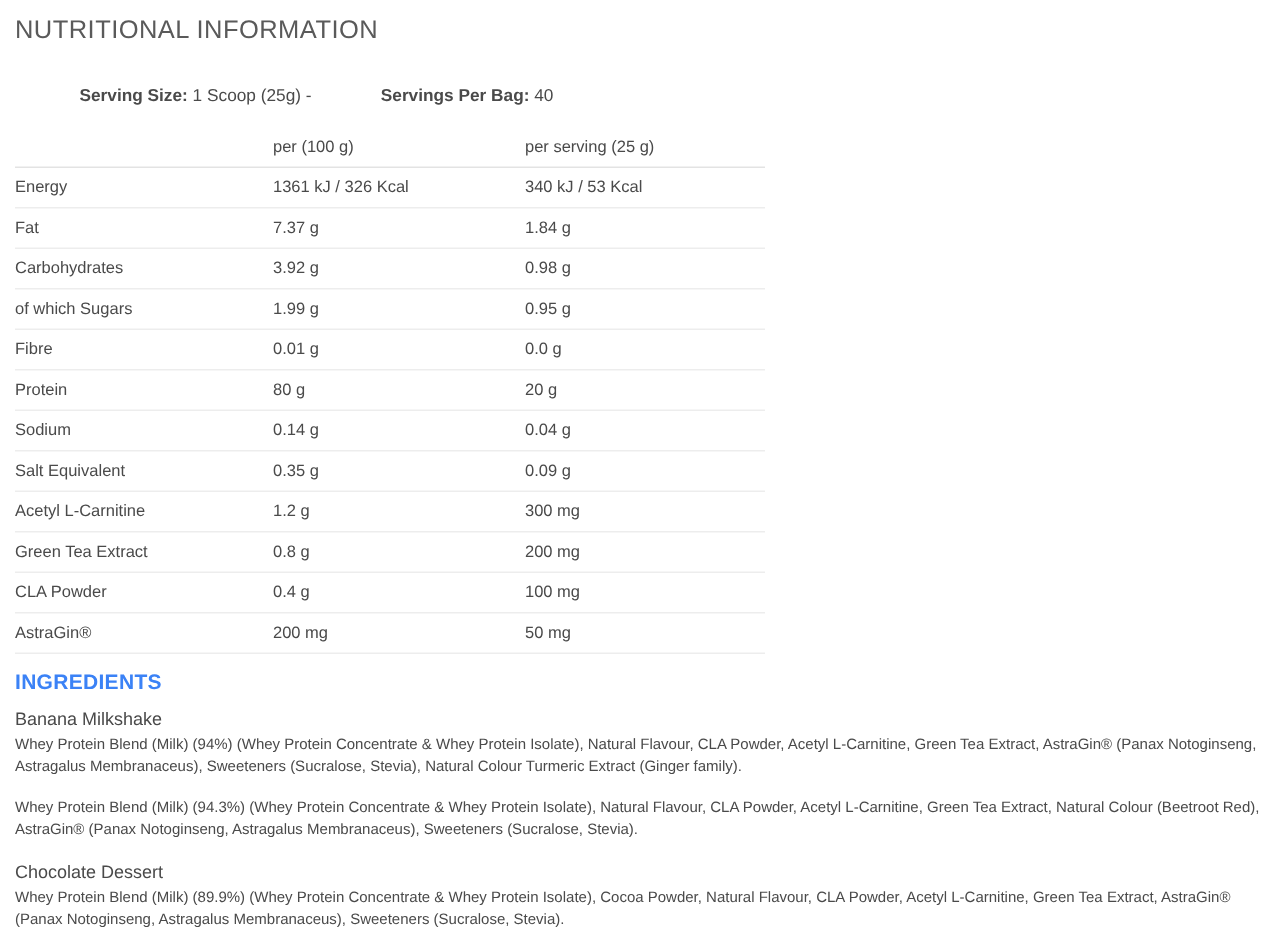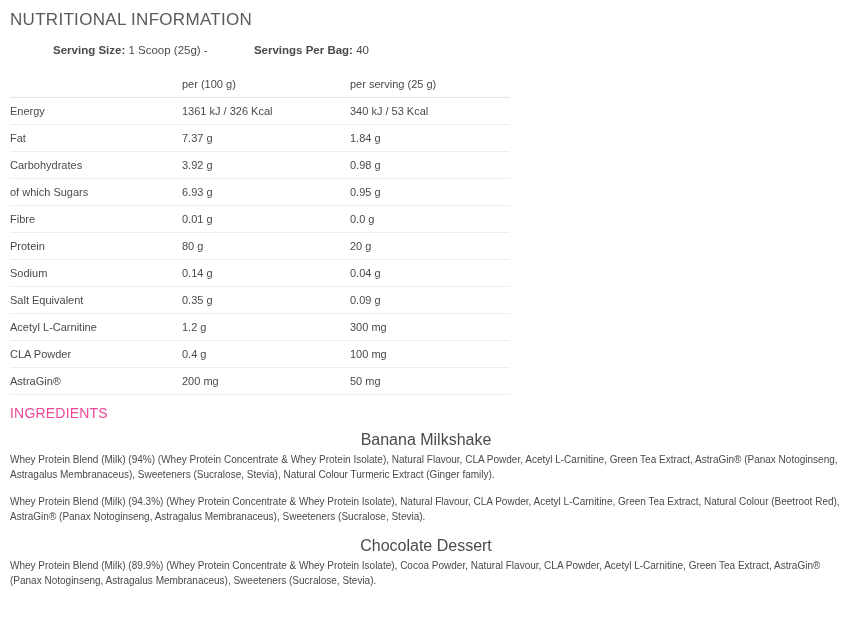--- a/index.html
+++ b/index.html
@@ -18,26 +18,26 @@
   .page {
     padding: 6px 10px 0 10px;
     box-sizing: border-box;
     width: 852px;
   }
   h1.section-title {
     font-size: 17px;
     font-weight: 400;
     color: #5a5a5a;
     letter-spacing: 0.3px;
-    margin: 4px 0 14px 0;
+    margin: 4px 0 28px 0;
   }
   h2.section-title {
     font-size: 14px;
-    font-weight: 400;
-    color: #ec4899;
+    font-weight: 700;
+    color: #3b82f6;
     letter-spacing: 0.2px;
     margin: 10px 0 10px 0;
   }
   .serving-line {
     font-size: 11.5px;
     color: #4a4a4a;
     margin: 0 0 16px 0;
   }
   .serving-line strong {
     font-weight: bold;
@@ -67,24 +67,23 @@
     padding: 7px 0 7px 0;
     border-bottom: 1px solid #ededed;
   }
   table.nutrition tbody tr:last-child td {
     border-bottom: 1px solid #ededed;
   }
   .ingredients-block {
     margin-bottom: 13px;
   }
   .flavour-name {
-    font-size: 16px;
+    font-size: 12px;
     color: #4a4a4a;
     margin-bottom: 4px;
-    text-align: center;
   }
   .flavour-desc {
     font-size: 10px;
     color: #4a4a4a;
     line-height: 1.45;
     max-width: 832px;
   }
 </style>
 </head>
 <body>
@@ -121,21 +120,21 @@
         <td>7.37 g</td>
         <td>1.84 g</td>
       </tr>
       <tr>
         <td>Carbohydrates</td>
         <td>3.92 g</td>
         <td>0.98 g</td>
       </tr>
       <tr>
         <td>of which Sugars</td>
-        <td>6.93 g</td>
+        <td>1.99 g</td>
         <td>0.95 g</td>
       </tr>
       <tr>
         <td>Fibre</td>
         <td>0.01 g</td>
         <td>0.0 g</td>
       </tr>
       <tr>
         <td>Protein</td>
         <td>80 g</td>
@@ -148,20 +147,25 @@
       </tr>
       <tr>
         <td>Salt Equivalent</td>
         <td>0.35 g</td>
         <td>0.09 g</td>
       </tr>
       <tr>
         <td>Acetyl L-Carnitine</td>
         <td>1.2 g</td>
         <td>300 mg</td>
+      </tr>
+      <tr>
+        <td>Green Tea Extract</td>
+        <td>0.8 g</td>
+        <td>200 mg</td>
       </tr>
       <tr>
         <td>CLA Powder</td>
         <td>0.4 g</td>
         <td>100 mg</td>
       </tr>
       <tr>
         <td>AstraGin®</td>
         <td>200 mg</td>
         <td>50 mg</td>

